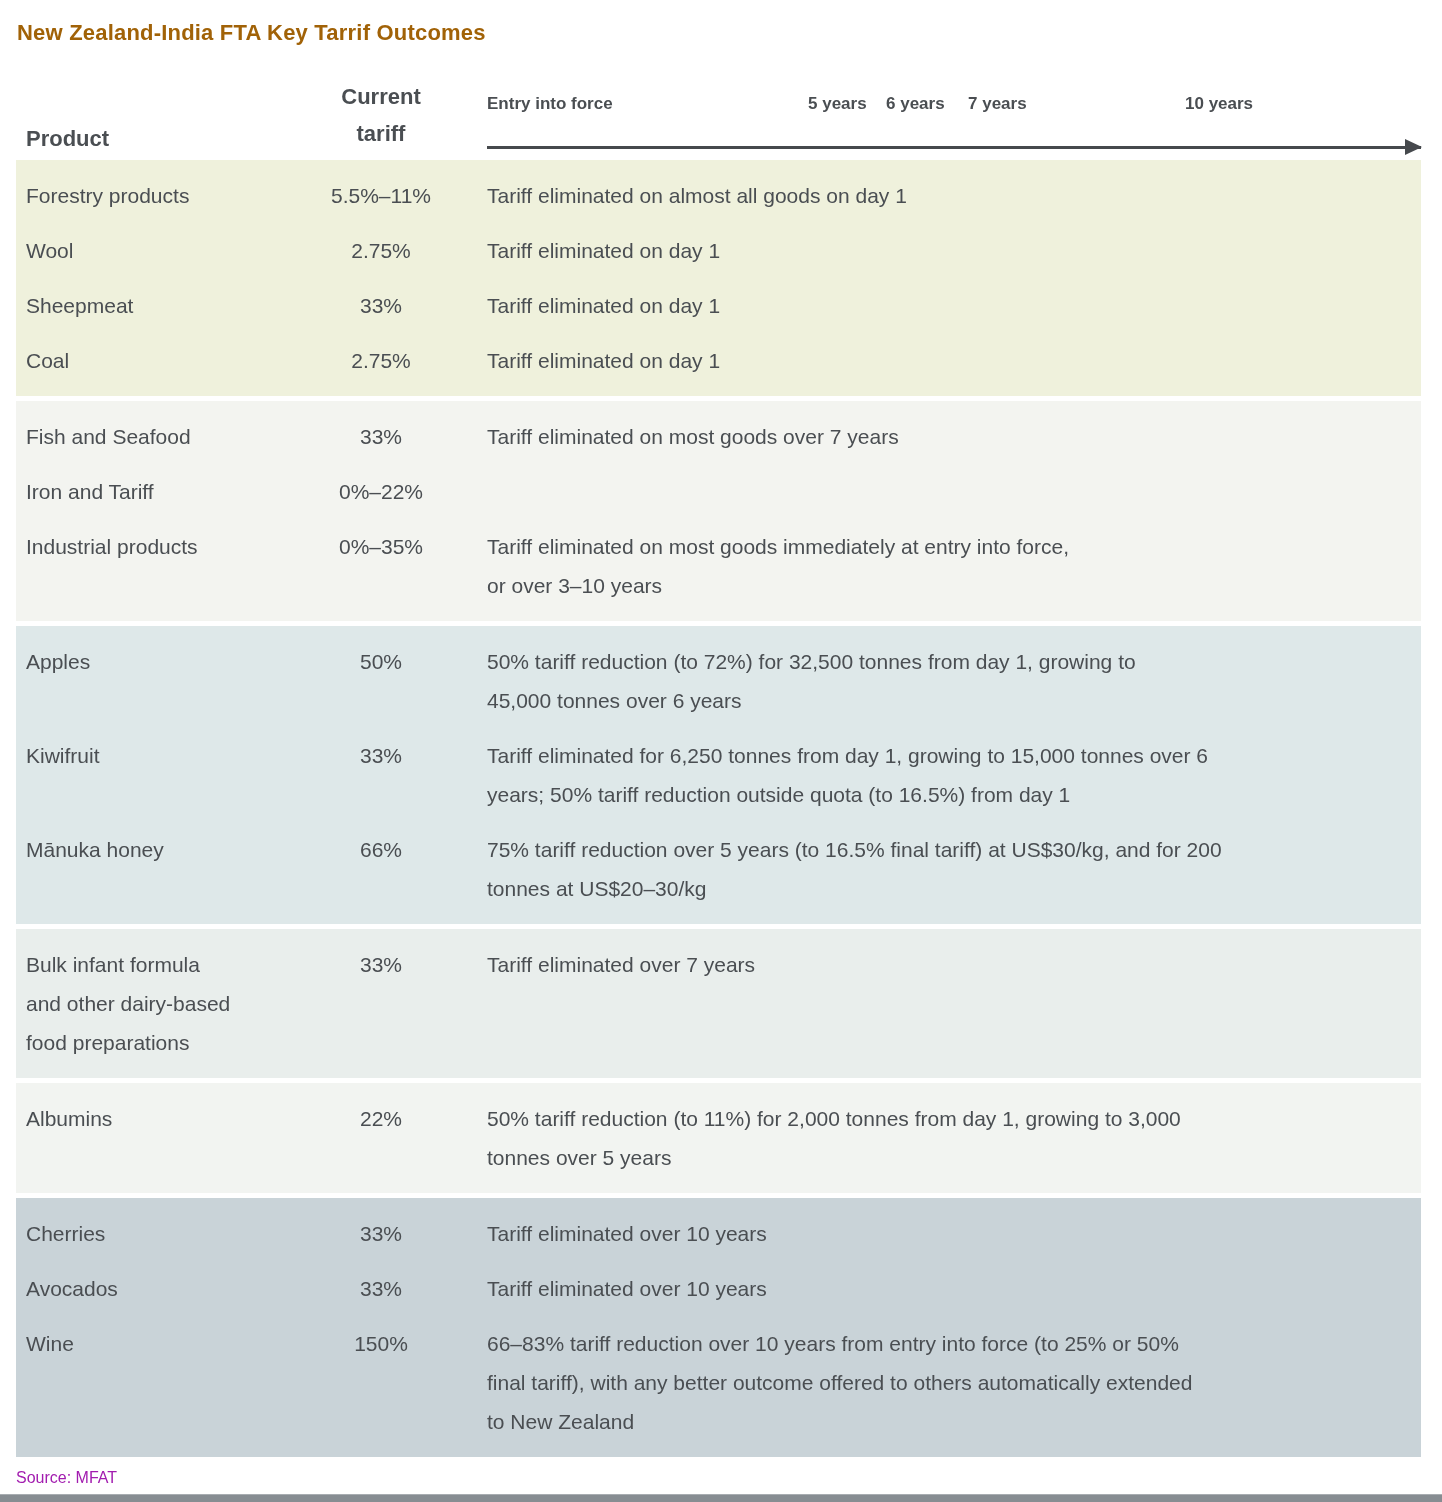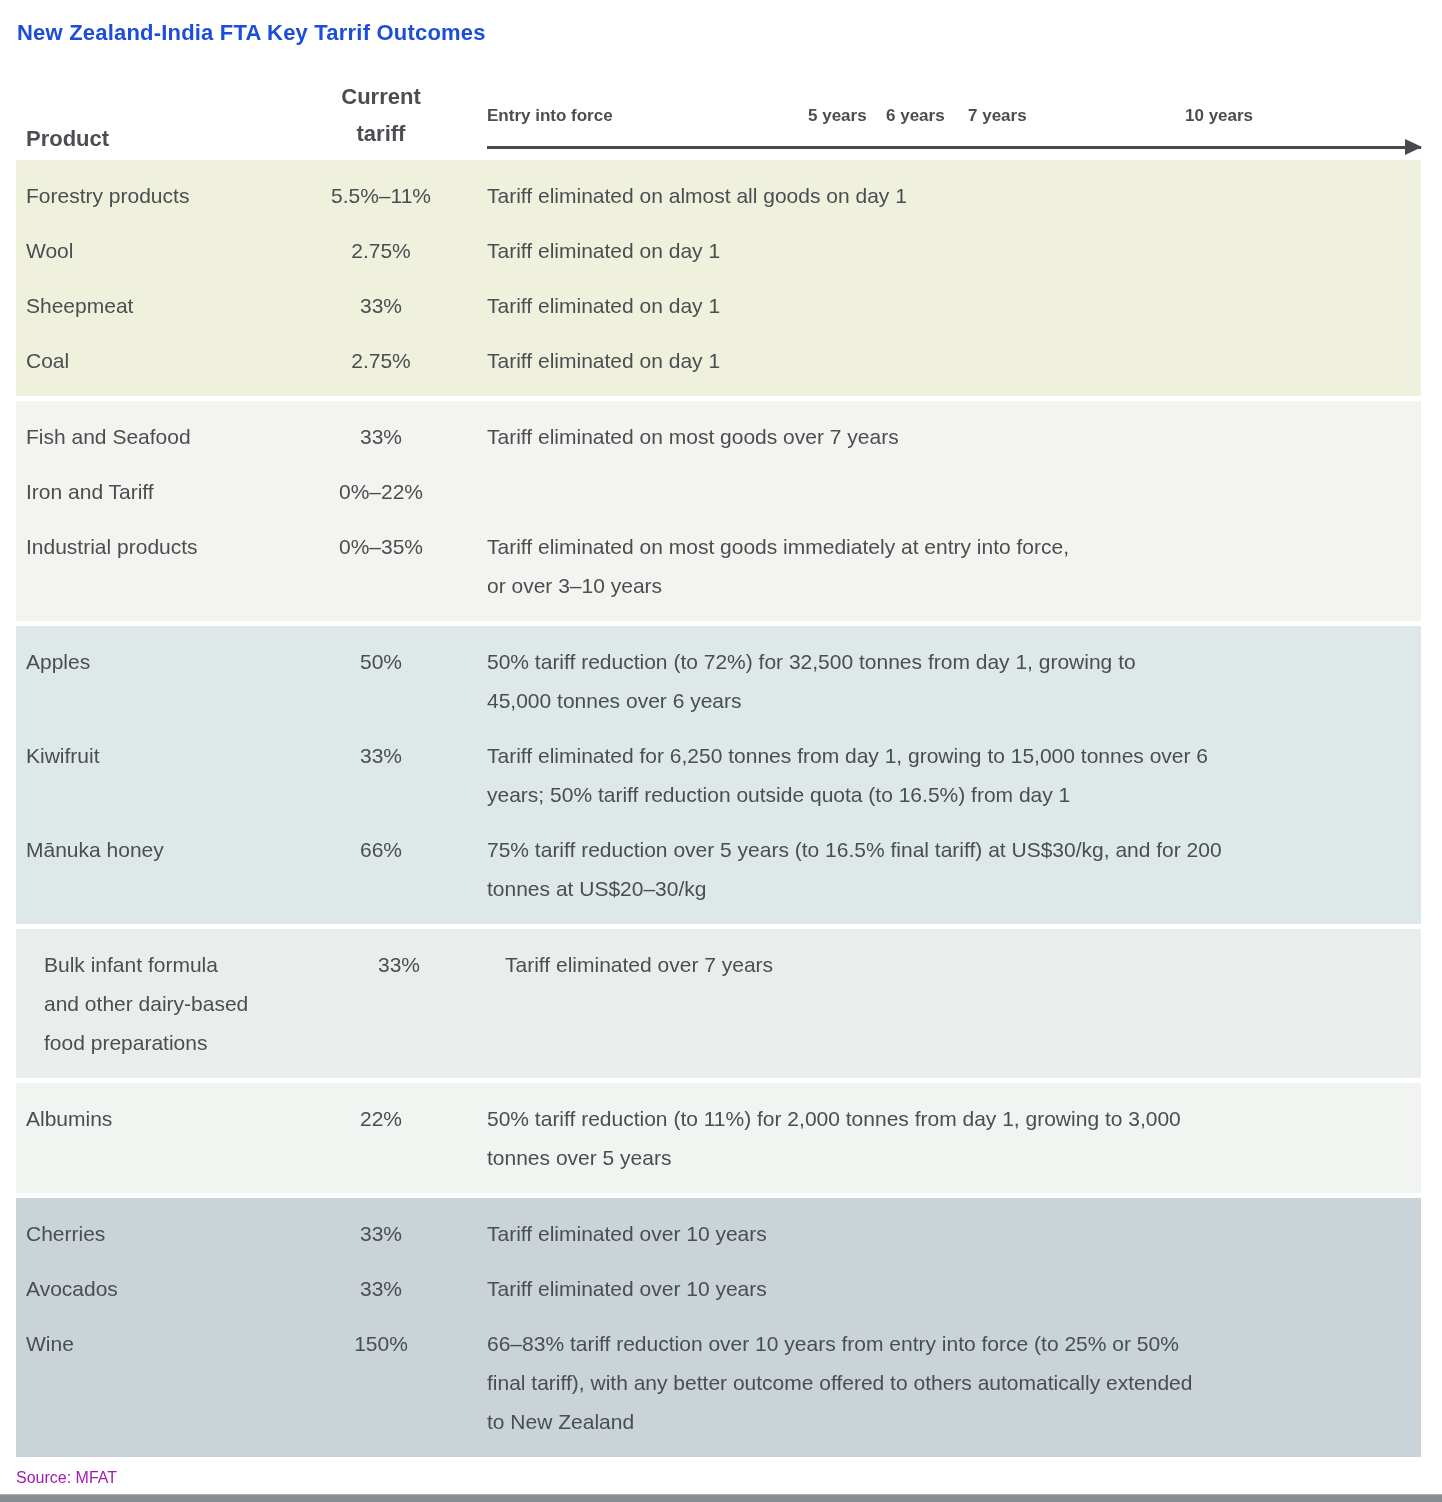--- a/index.html
+++ b/index.html
@@ -9,21 +9,21 @@
     overflow:hidden;
     font-family:"Liberation Sans", sans-serif;
     color:#4a4e52;
     background:#ffffff;
   }
   .title{
     margin:0;
     padding:20px 0 0 17px;
     font-size:22px;
     font-weight:bold;
-    color:#1d4ed8;
+    color:#a16207;
     letter-spacing:.2px;
   }
   
   .header-row{
     position:relative;
     margin:32px 21px 18px 16px;
     height:64px;
     display:grid;
     grid-template-columns:280px 170px 1fr;
   }
@@ -34,21 +34,21 @@
   }
   .hdr-tariff{
     align-self:end;
     text-align:center;
     font-size:22px;font-weight:bold;
     line-height:37px;
     white-space:pre-line;
   }
   .timeline{position:relative;padding-left:21px;}
   .tl-label{
-    position:absolute;top:28px;
+    position:absolute;top:16px;
     font-size:17px;font-weight:bold;
     white-space:nowrap;
   }
   .tl-entry{left:21px;}
   .tl-y0{left:342px;}
   .tl-y1{left:420px;}
   .tl-y2{left:502px;}
   .tl-y3{left:719px;}
   .axis-line{
     position:absolute;left:21px;right:0;bottom:3px;
@@ -166,21 +166,21 @@
           <div class="cell outcome">Tariff eliminated for 6,250 tonnes from day 1, growing to 15,000 tonnes over 6
 years; 50% tariff reduction outside quota (to 16.5%) from day 1</div>
         </div>
         <div class="row">
           <div class="cell product">Mānuka honey</div>
           <div class="cell tariff">66%</div>
           <div class="cell outcome">75% tariff reduction over 5 years (to 16.5% final tariff) at US$30/kg, and for 200
 tonnes at US$20–30/kg</div>
         </div>
       </div>
-      <div class="group" style="background: rgb(233, 238, 236); padding-left: 18px;">
+      <div class="group" style="background: rgb(233, 238, 236);">
         <div class="row">
           <div class="cell product">Bulk infant formula
 and other dairy-based
 food preparations</div>
           <div class="cell tariff">33%</div>
           <div class="cell outcome">Tariff eliminated over 7 years</div>
         </div>
       </div>
       <div class="group" style="background: rgb(242, 244, 241);">
         <div class="row">

